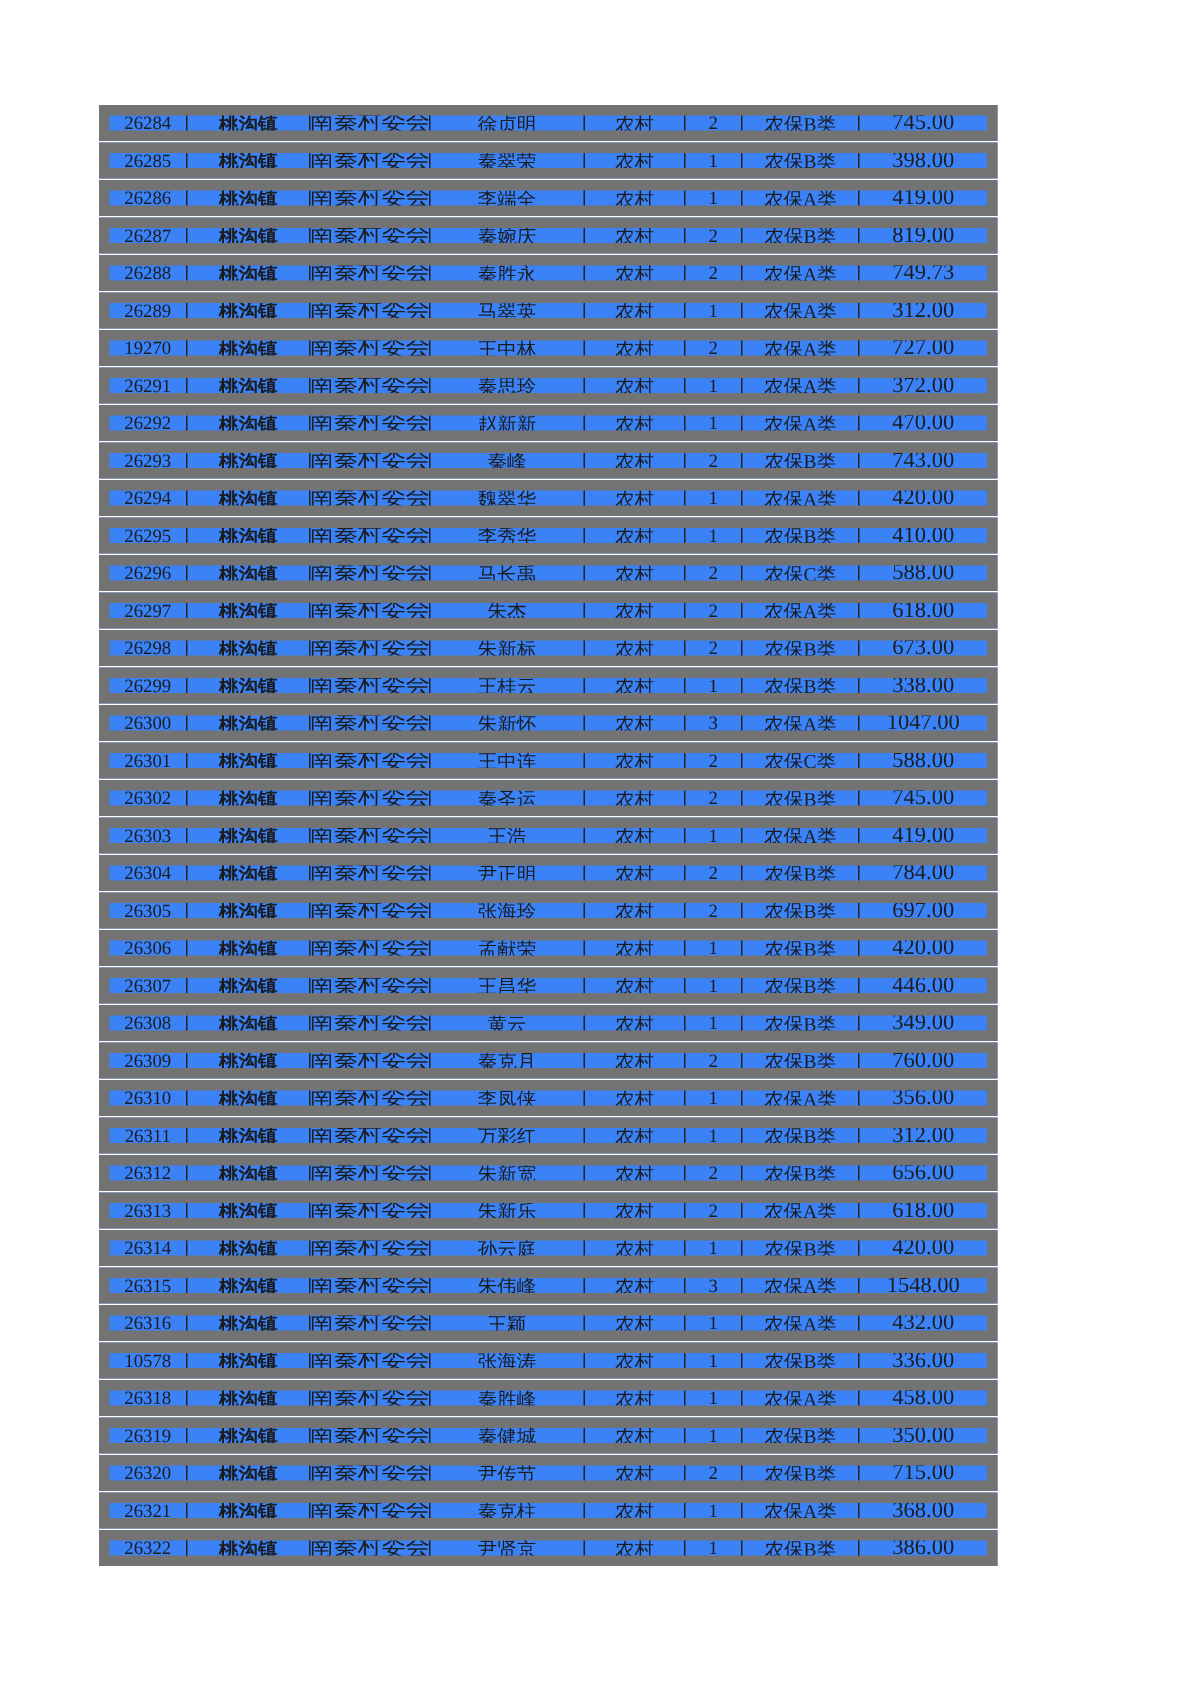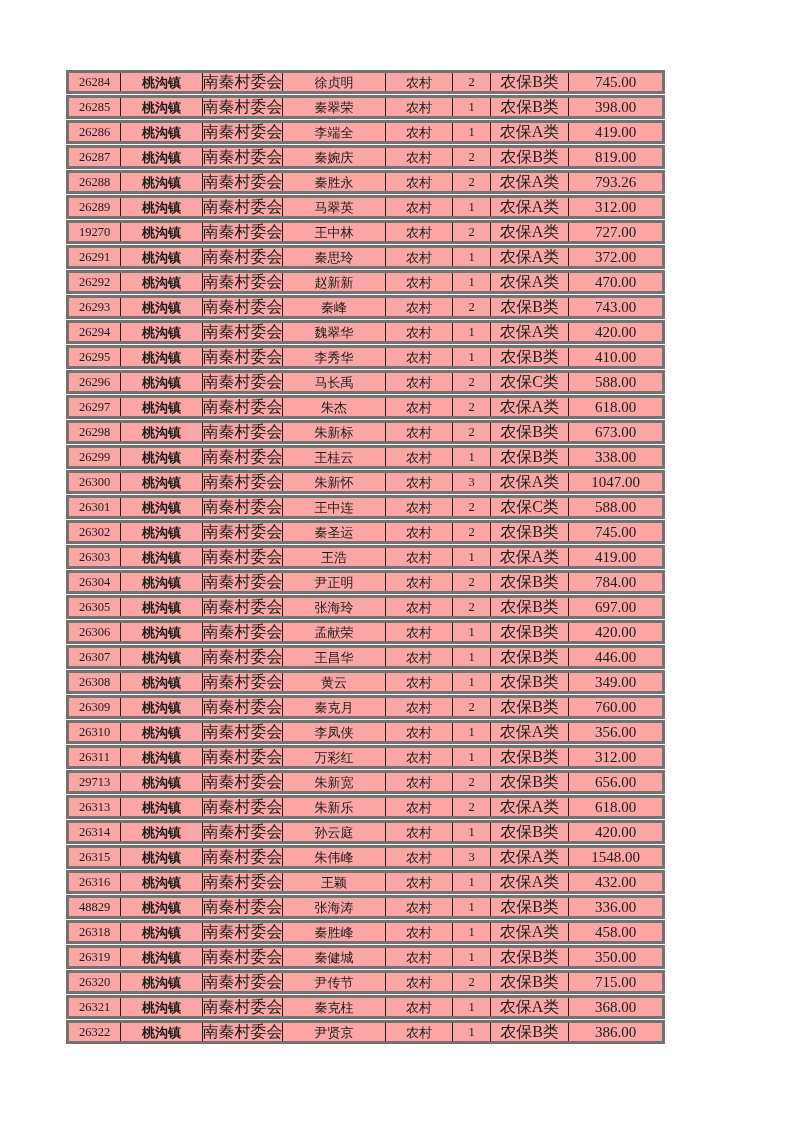--- a/index.html
+++ b/index.html
@@ -26,44 +26,44 @@
     position: absolute;
     left: 66px;
     top: 70px;
     width: 599px;
   }
   .row {
     display: flex;
     align-items: stretch;
     box-sizing: border-box;
     height: 24px;
-    border: 3px solid #737373;
+    border: 7px solid #737373;
     margin-bottom: 1px;
-    background: #fca5a5;
+    background: #3b82f6;
   }
   .cell {
     box-sizing: border-box;
     height: 100%;
     display: flex;
     align-items: center;
     justify-content: center;
     border-right: 1px solid #222222;
     font-size: 13px;
     line-height: 1;
     white-space: nowrap;
     overflow: hidden;
   }
   .cell:last-child { border-right: none; }
   .c0 { width: 52px;  font-size: 12.5px; }
   .c1 { width: 82px; font-weight: bold;  }
   .c2 { width: 80px;  font-size: 16px; }
   .c3 { width: 103px; text-align: right; }
   .c4 { width: 67px; text-align: right;  }
   .c5 { width: 38px;  font-size: 12.5px; }
-  .c6 { width: 78px;  font-size: 16px; }
+  .c6 { width: 78px;  font-size: 13px; }
   .c7 { flex: 1;      font-size: 15px; }
 </style>
 </head>
 <body>
 
 <div class="page">
   <div class="data-table" id="data-table">
       <div class="row">
         <div class="cell c0">26284</div>
         <div class="cell c1">桃沟镇</div>
@@ -105,21 +105,21 @@
         <div class="cell c7">819.00</div>
       </div>
       <div class="row">
         <div class="cell c0">26288</div>
         <div class="cell c1">桃沟镇</div>
         <div class="cell c2">南秦村委会</div>
         <div class="cell c3">秦胜永</div>
         <div class="cell c4">农村</div>
         <div class="cell c5">2</div>
         <div class="cell c6">农保A类</div>
-        <div class="cell c7">793.26</div>
+        <div class="cell c7">749.73</div>
       </div>
       <div class="row">
         <div class="cell c0">26289</div>
         <div class="cell c1">桃沟镇</div>
         <div class="cell c2">南秦村委会</div>
         <div class="cell c3">马翠英</div>
         <div class="cell c4">农村</div>
         <div class="cell c5">1</div>
         <div class="cell c6">农保A类</div>
         <div class="cell c7">312.00</div>
@@ -338,21 +338,21 @@
         <div class="cell c0">26311</div>
         <div class="cell c1">桃沟镇</div>
         <div class="cell c2">南秦村委会</div>
         <div class="cell c3">万彩红</div>
         <div class="cell c4">农村</div>
         <div class="cell c5">1</div>
         <div class="cell c6">农保B类</div>
         <div class="cell c7">312.00</div>
       </div>
       <div class="row">
-        <div class="cell c0">29713</div>
+        <div class="cell c0">26312</div>
         <div class="cell c1">桃沟镇</div>
         <div class="cell c2">南秦村委会</div>
         <div class="cell c3">朱新宽</div>
         <div class="cell c4">农村</div>
         <div class="cell c5">2</div>
         <div class="cell c6">农保B类</div>
         <div class="cell c7">656.00</div>
       </div>
       <div class="row">
         <div class="cell c0">26313</div>
@@ -388,21 +388,21 @@
         <div class="cell c0">26316</div>
         <div class="cell c1">桃沟镇</div>
         <div class="cell c2">南秦村委会</div>
         <div class="cell c3">王颖</div>
         <div class="cell c4">农村</div>
         <div class="cell c5">1</div>
         <div class="cell c6">农保A类</div>
         <div class="cell c7">432.00</div>
       </div>
       <div class="row">
-        <div class="cell c0">48829</div>
+        <div class="cell c0">10578</div>
         <div class="cell c1">桃沟镇</div>
         <div class="cell c2">南秦村委会</div>
         <div class="cell c3">张海涛</div>
         <div class="cell c4">农村</div>
         <div class="cell c5">1</div>
         <div class="cell c6">农保B类</div>
         <div class="cell c7">336.00</div>
       </div>
       <div class="row">
         <div class="cell c0">26318</div>

